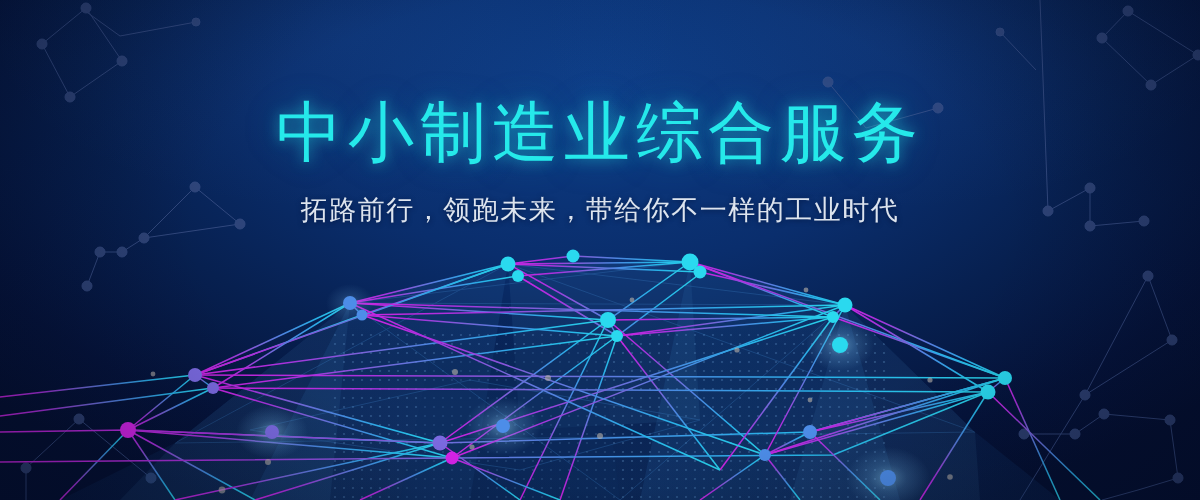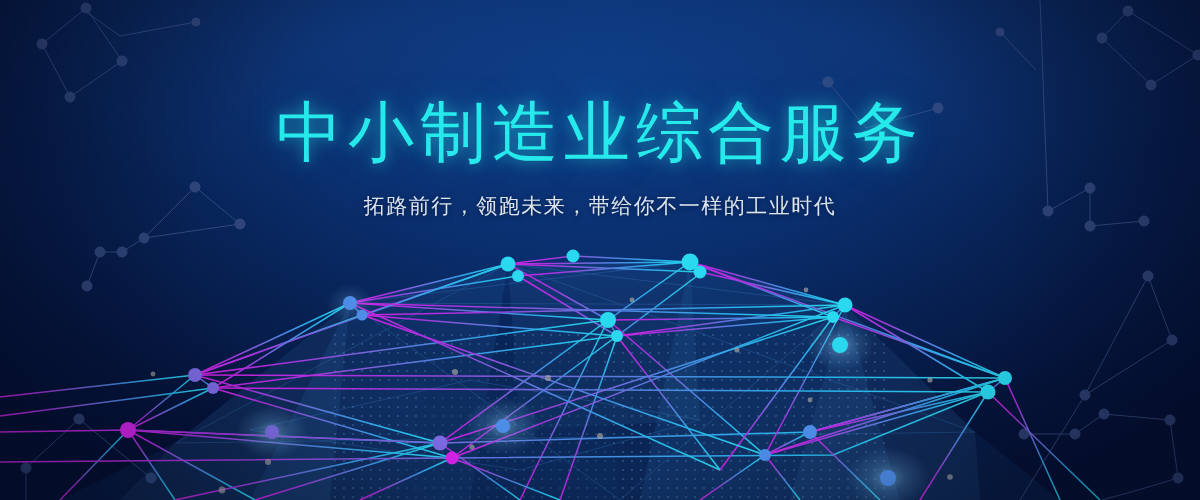--- a/index.html
+++ b/index.html
@@ -45,21 +45,21 @@
     font-size:66px;
     line-height:1.06;
     font-weight:300;
     letter-spacing:6px;
     color:#25e9ea;
     text-shadow:0 0 14px rgba(37,233,234,.55),0 0 34px rgba(25,170,220,.35);
     white-space:nowrap;
   }
   .sub-title{
     margin:24px 0 0 0;
-    font-size:21px;
+    font-size:27px;
     font-weight:400;
     letter-spacing:1.5px;
     color:#dde4ee;
     text-shadow:0 1px 5px rgba(0,20,60,.85);
     white-space:nowrap;
   }
 </style>
 </head>
 <body>
 

